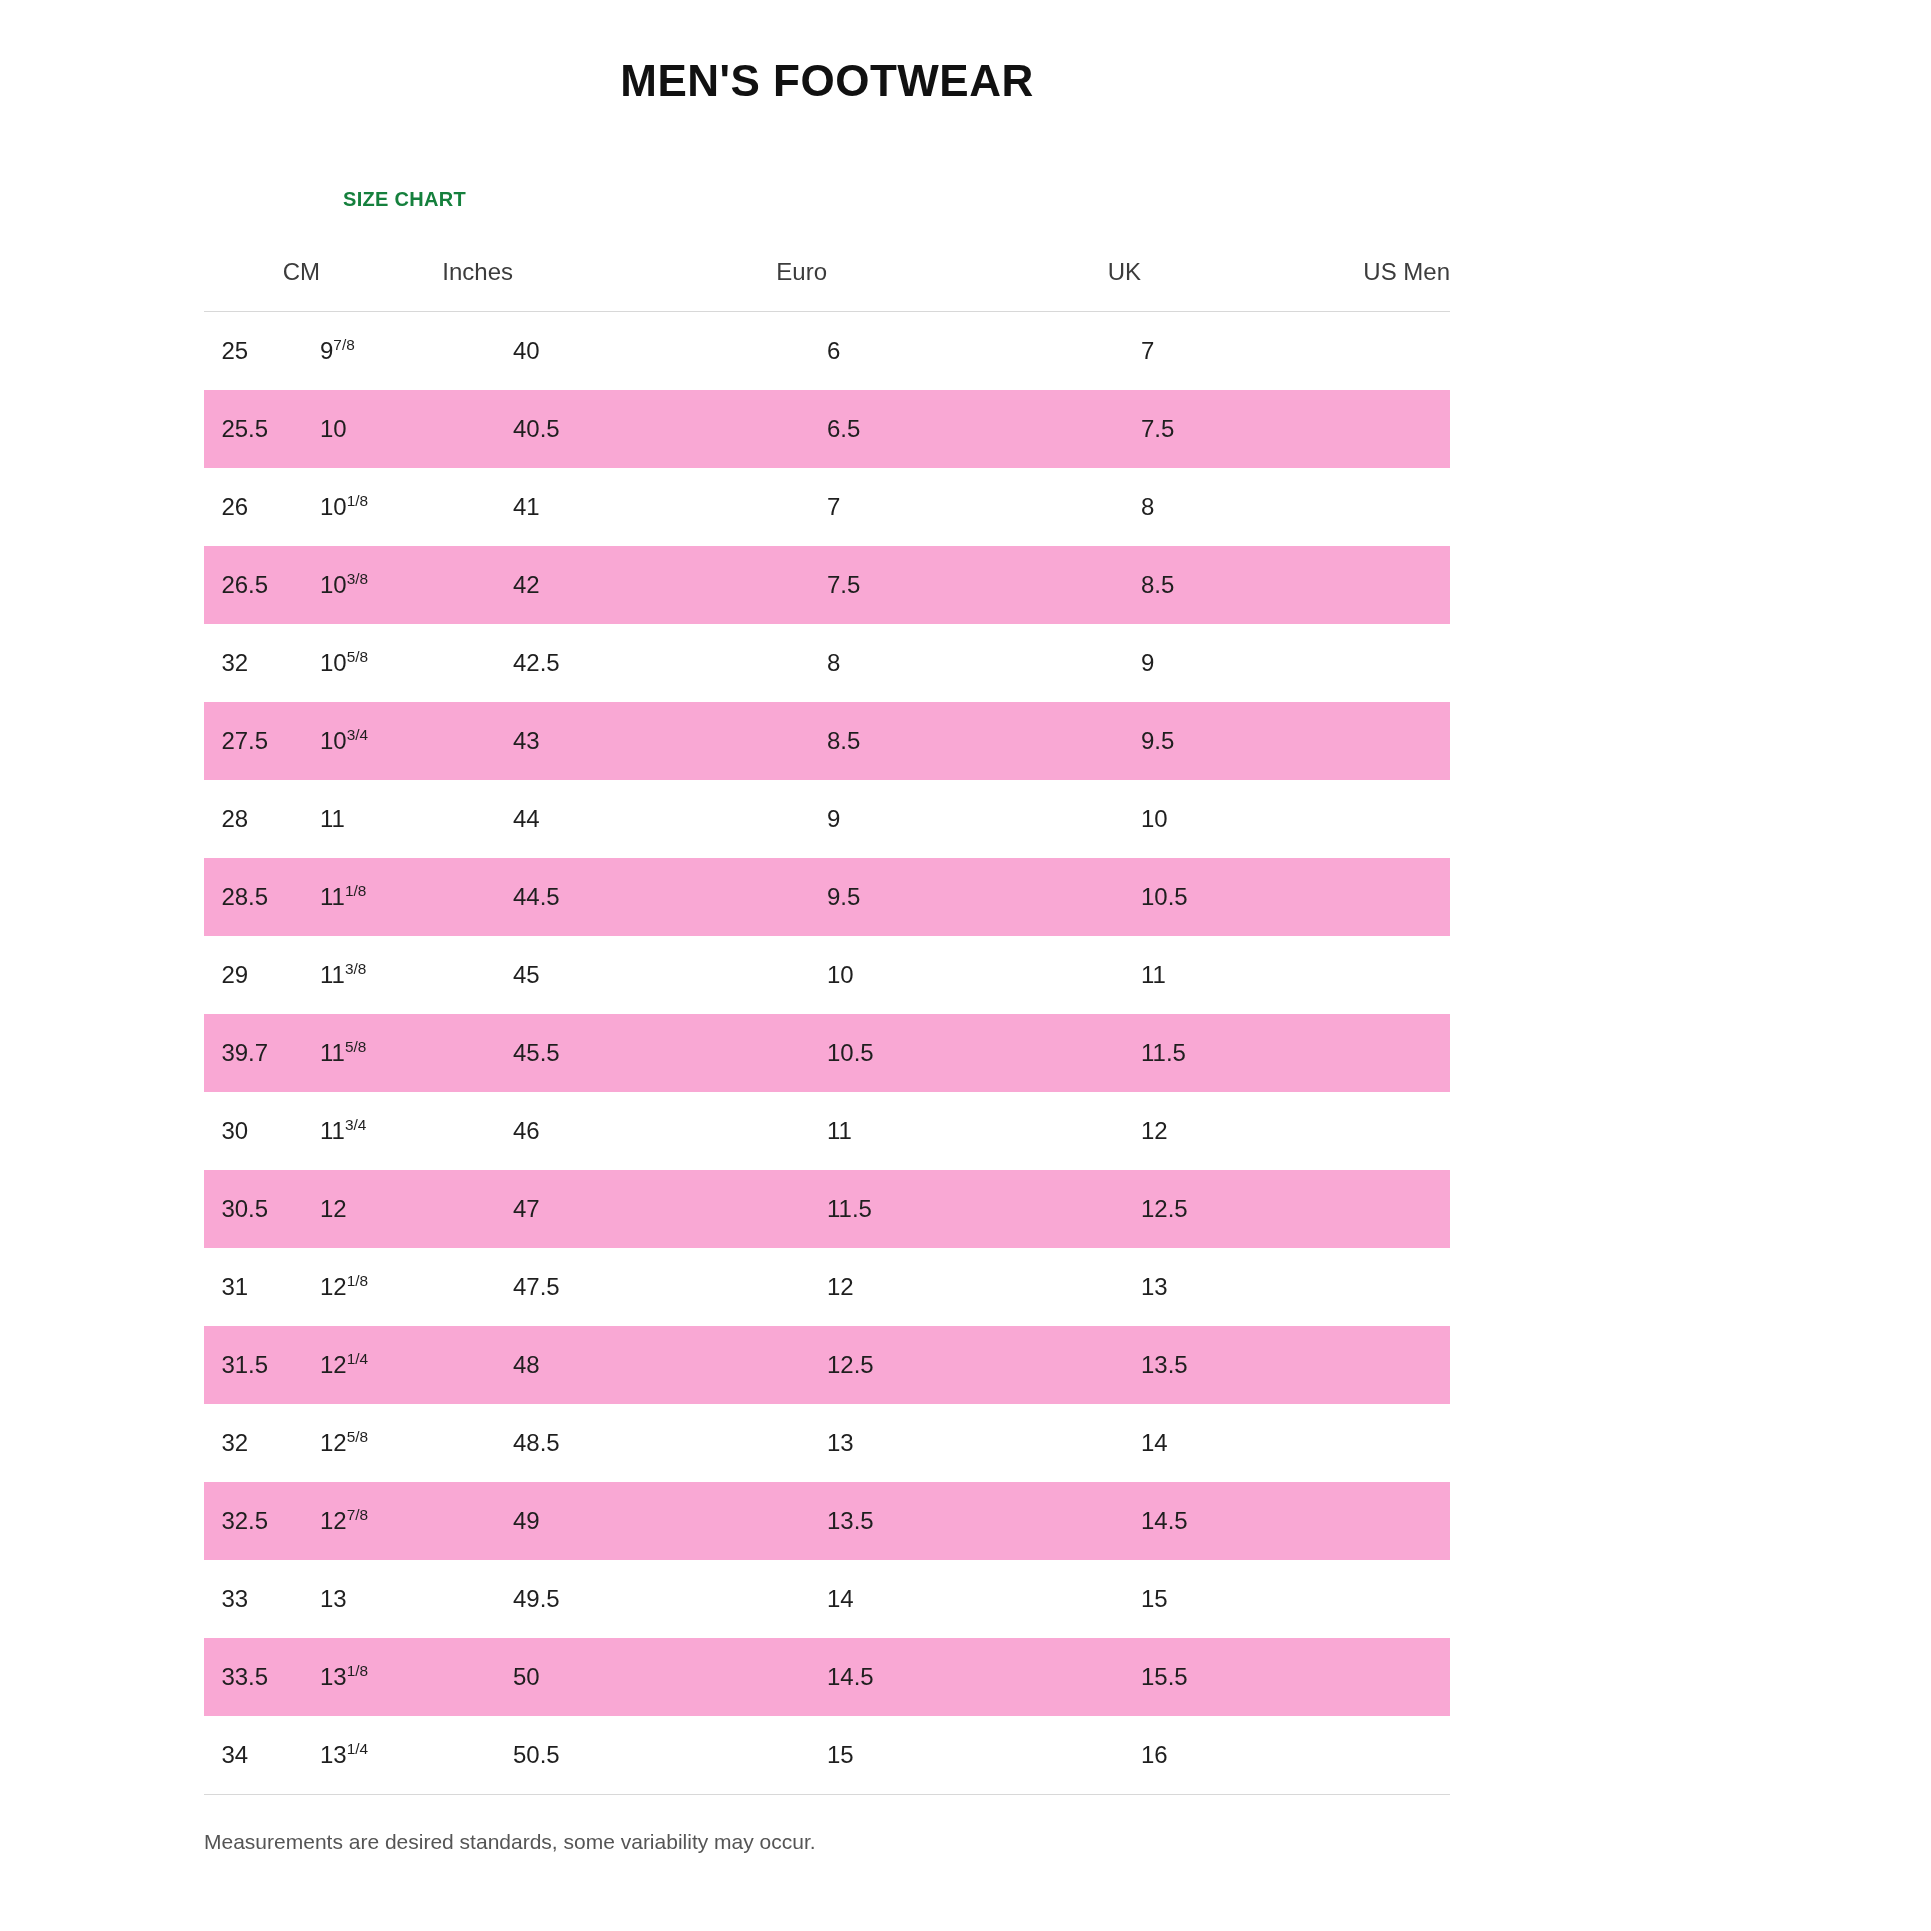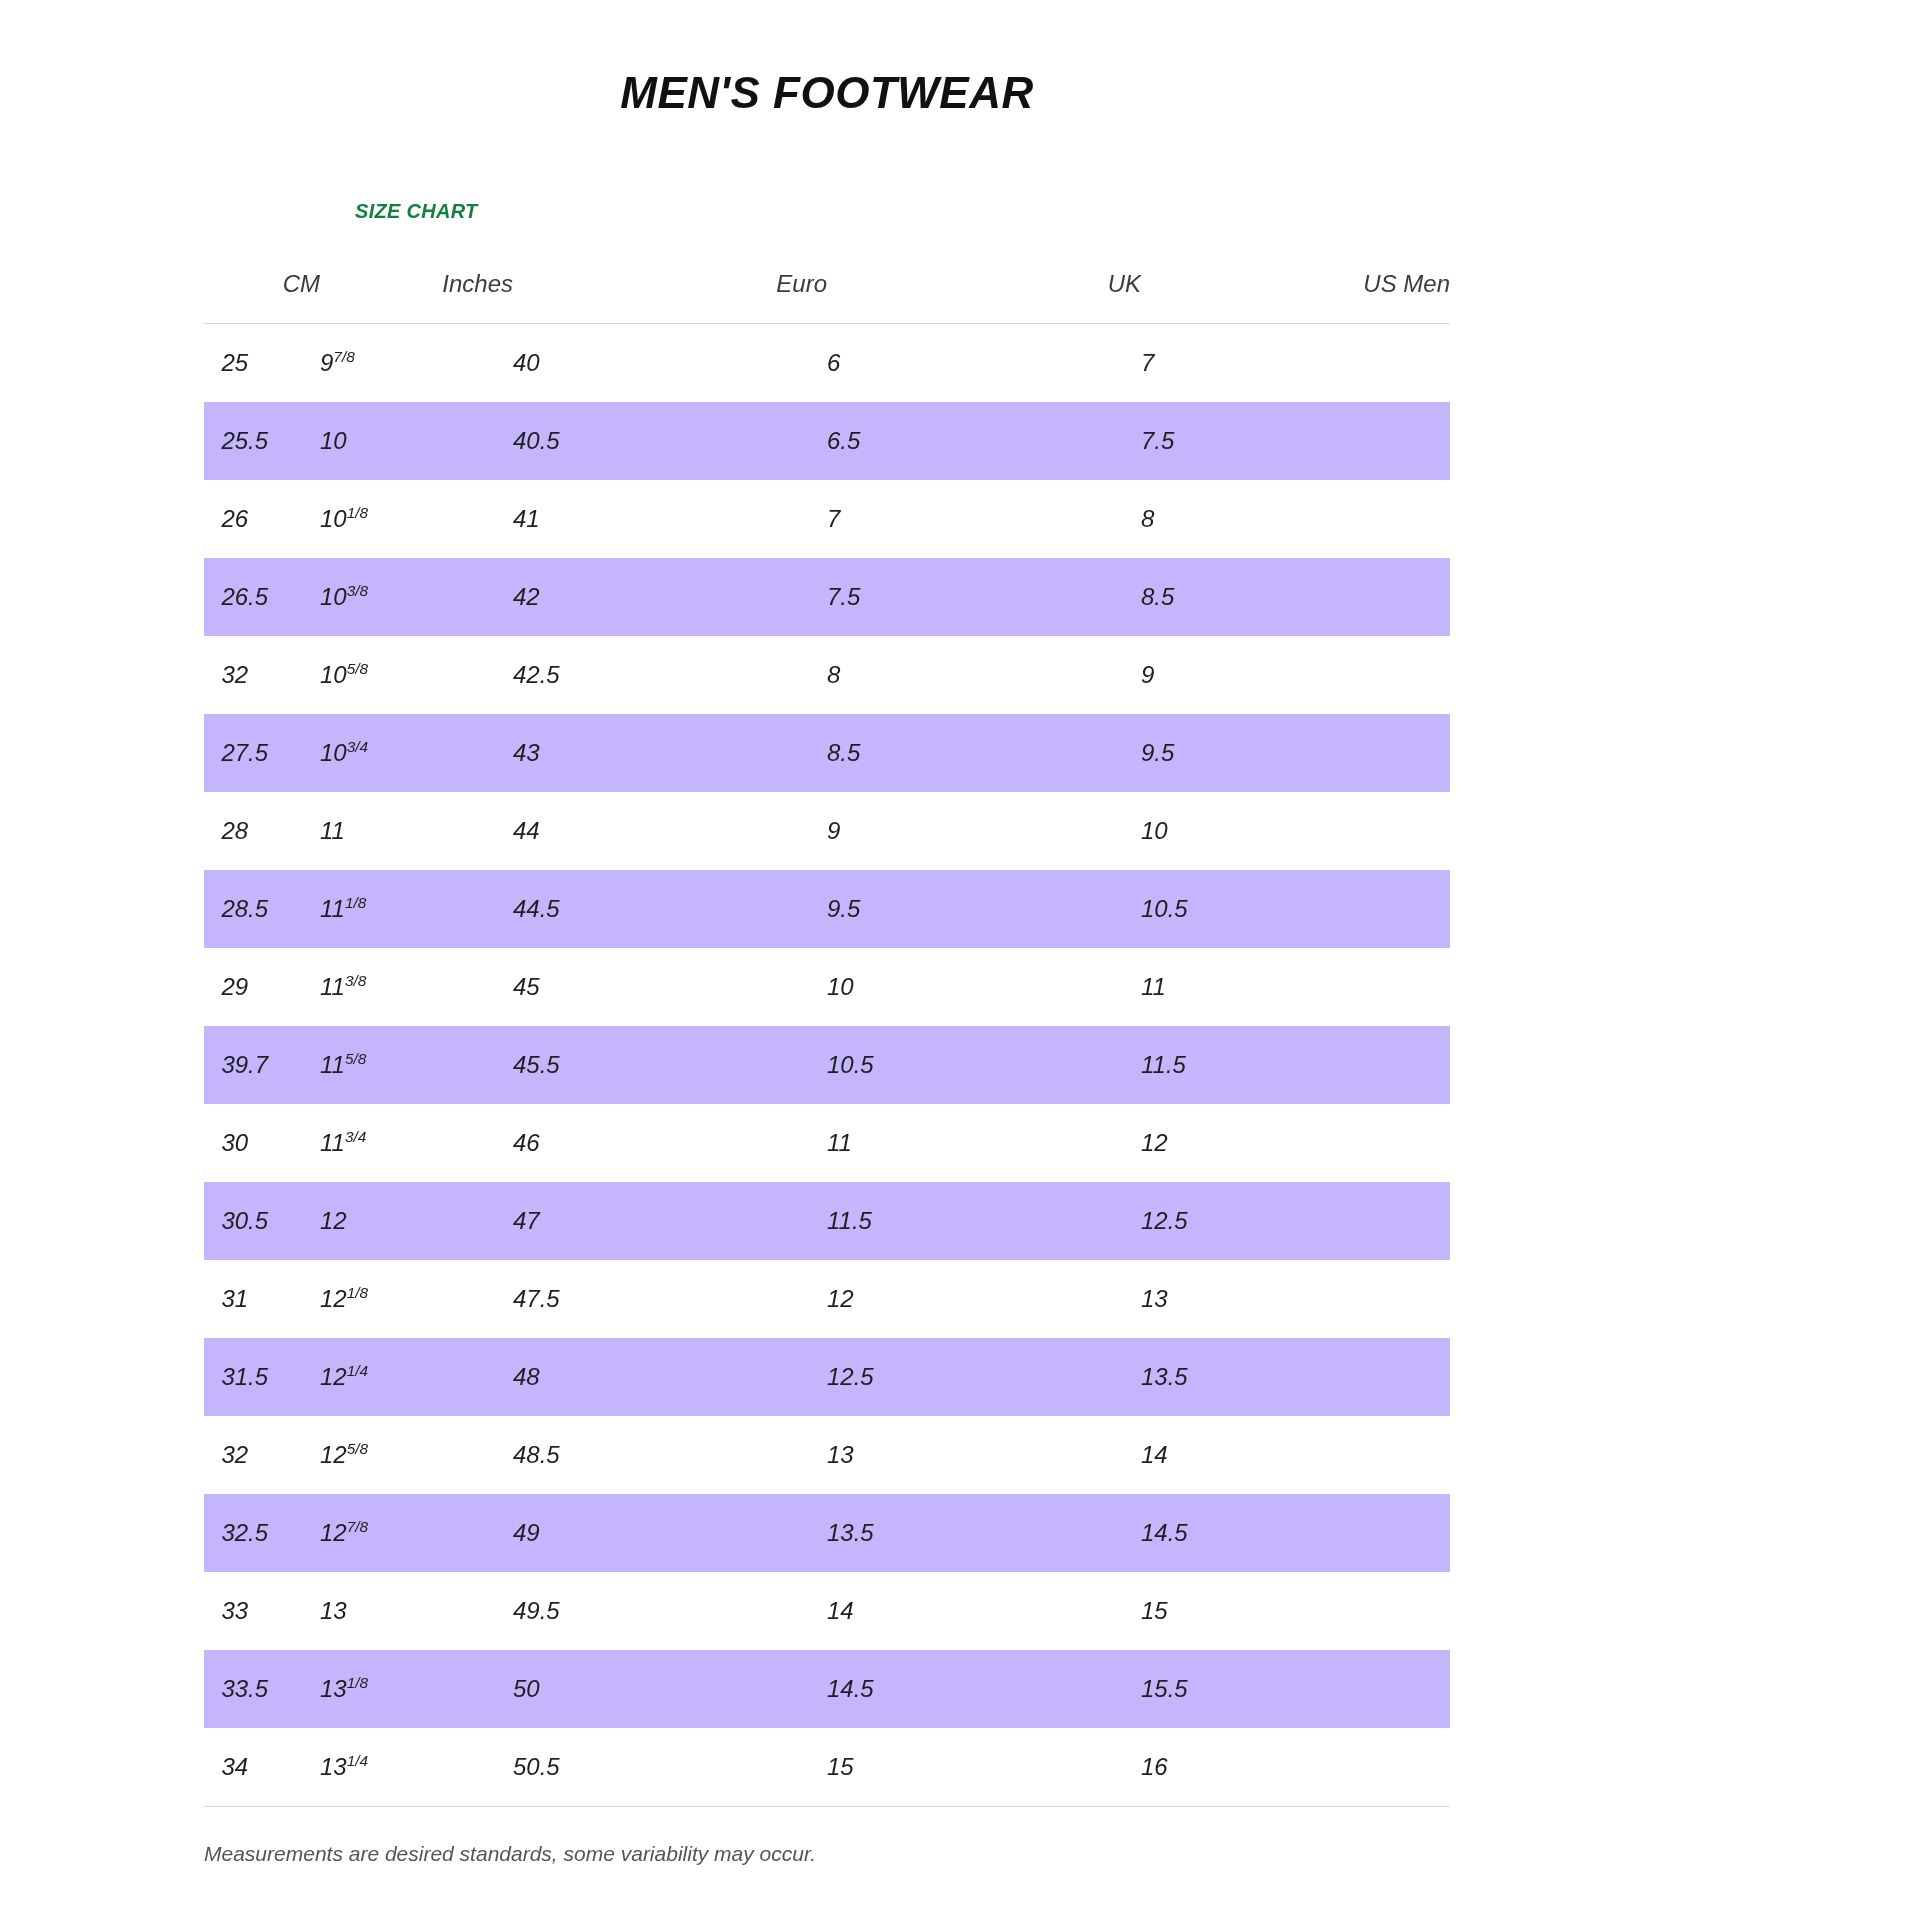--- a/index.html
+++ b/index.html
@@ -12,22 +12,21 @@
     background: #ffffff;
     font-family: "Liberation Sans", sans-serif;
     color: #1a1a1a;
     -webkit-font-smoothing: antialiased;
   }
   .page {
     position: relative;
     width: 1654px;
     height: 1931px;
     box-sizing: border-box;
-    padding: 12px;
-    font-style: italic;
+    padding: 0;
   }
   .title {
     text-align: center;
     font-size: 44px;
     font-weight: bold;
     letter-spacing: 0.5px;
     color: #111111;
     margin: 0;
     padding-top: 56px;
   }
@@ -60,21 +59,21 @@
   }
   tbody td {
     font-size: 24px;
     font-weight: normal;
     color: #1f1f1f;
     height: 78px;
     vertical-align: middle;
     padding: 0;
   }
   tbody tr.alt {
-    background: #c4b5fd;
+    background: #f9a8d4;
   }
   tbody tr:last-child td {
     border-bottom: 1.4px solid #d8d8d8;
   }
   
   col.c0 { width: 116px; }
   col.c1 { width: 193px; }
   col.c2 { width: 314px; }
   col.c3 { width: 314px; }
   col.c4 { width: 309px; }

